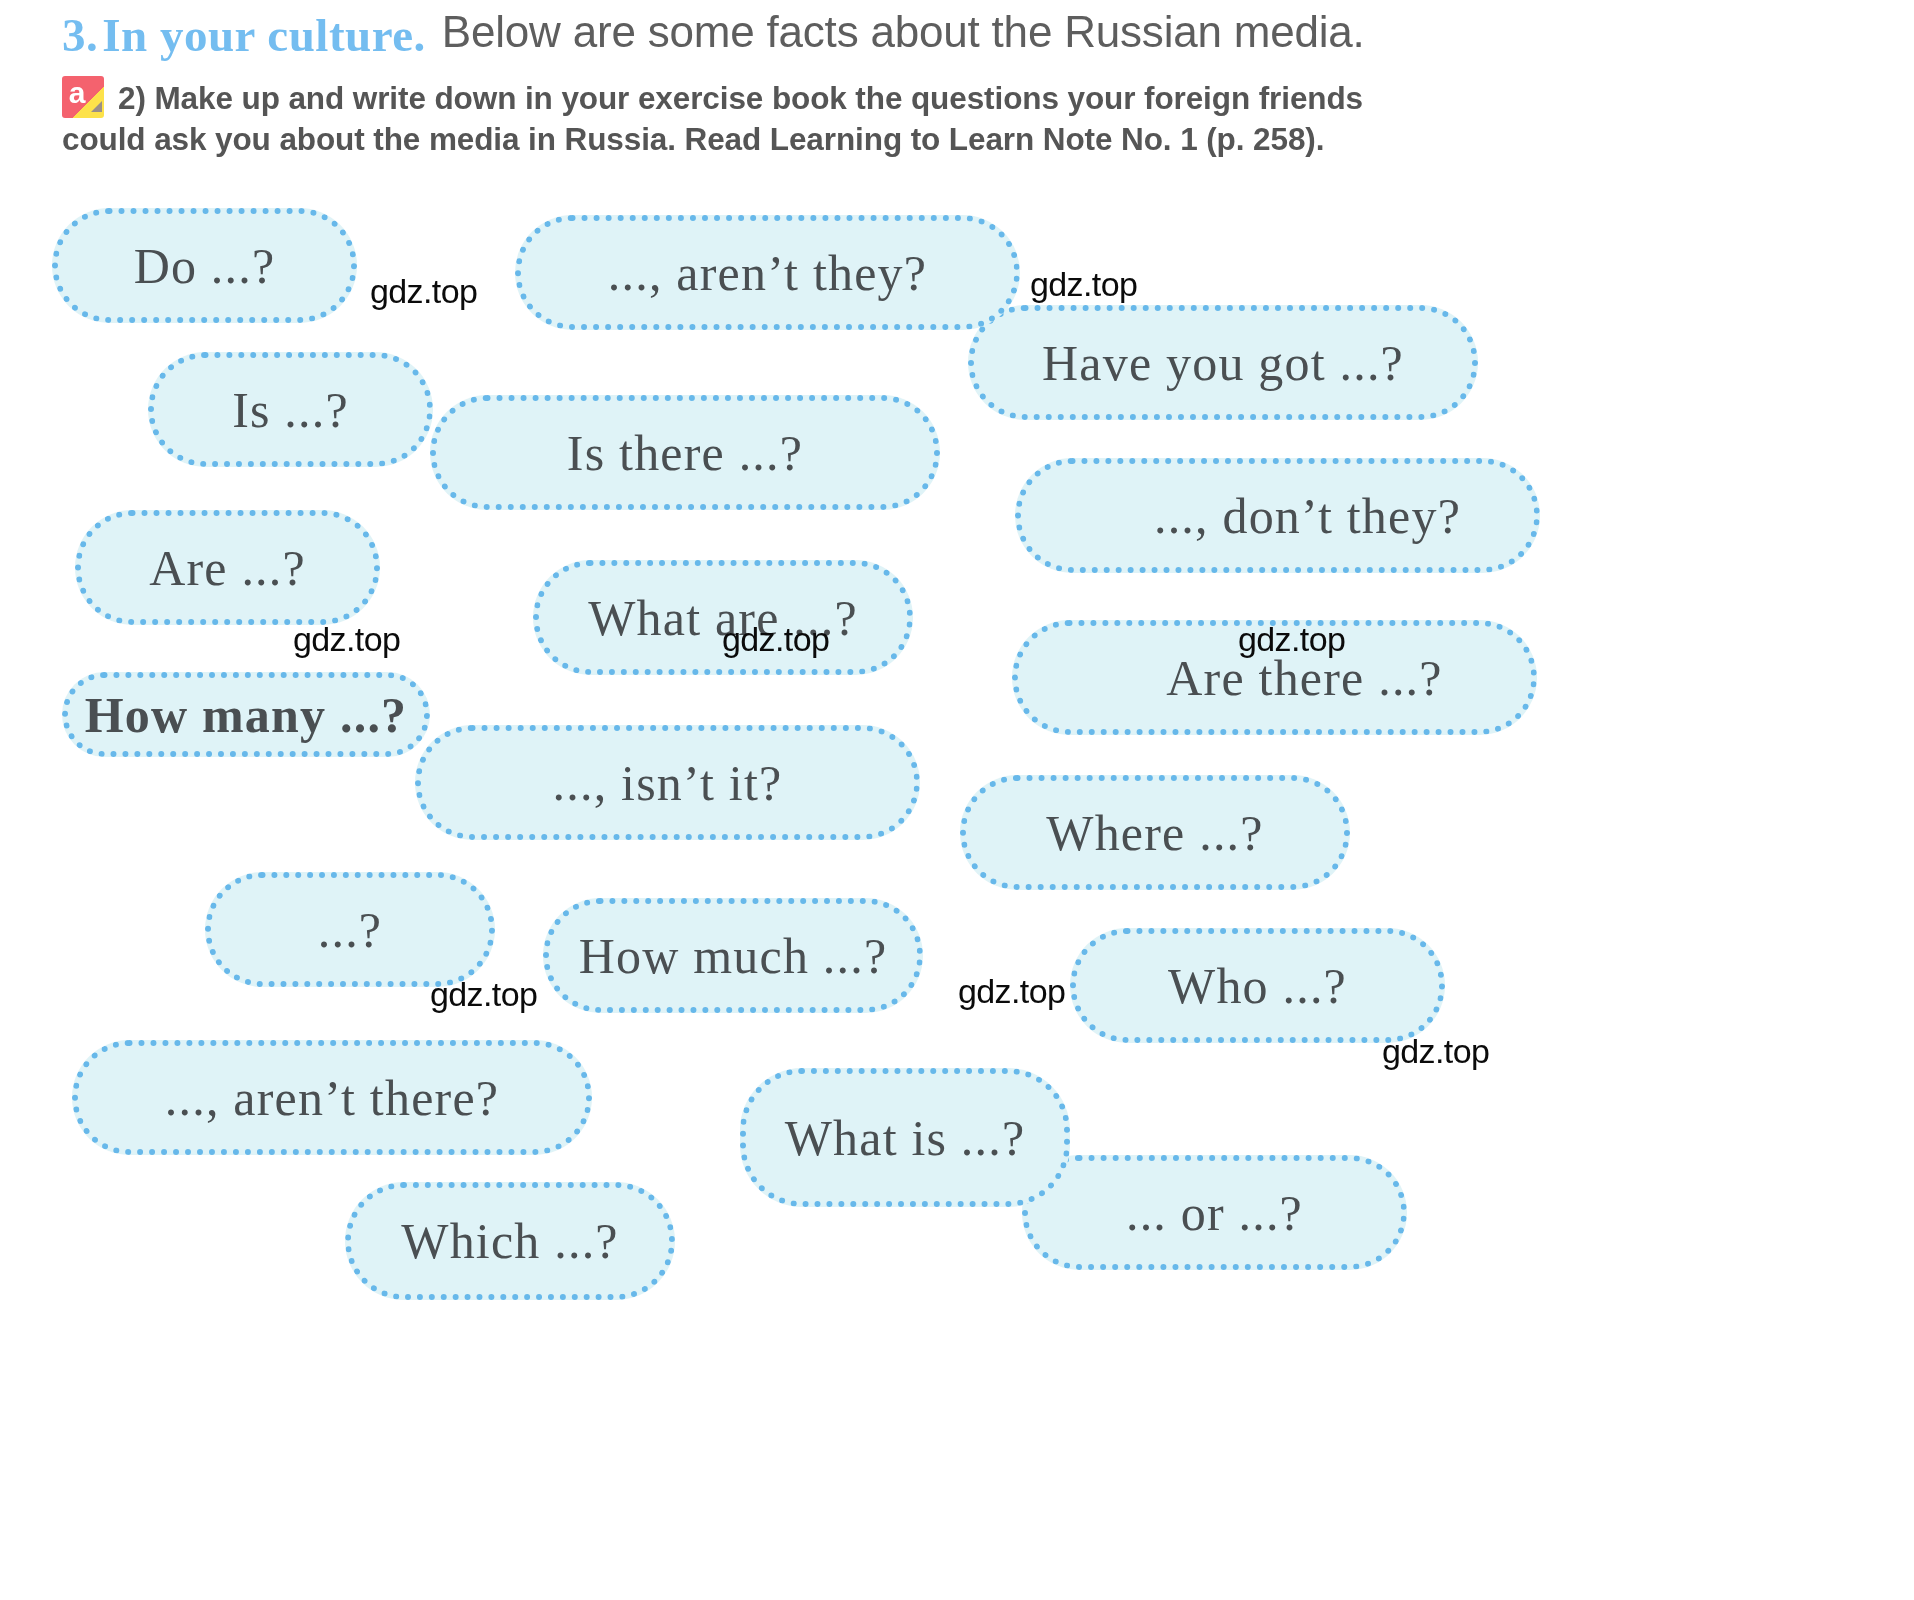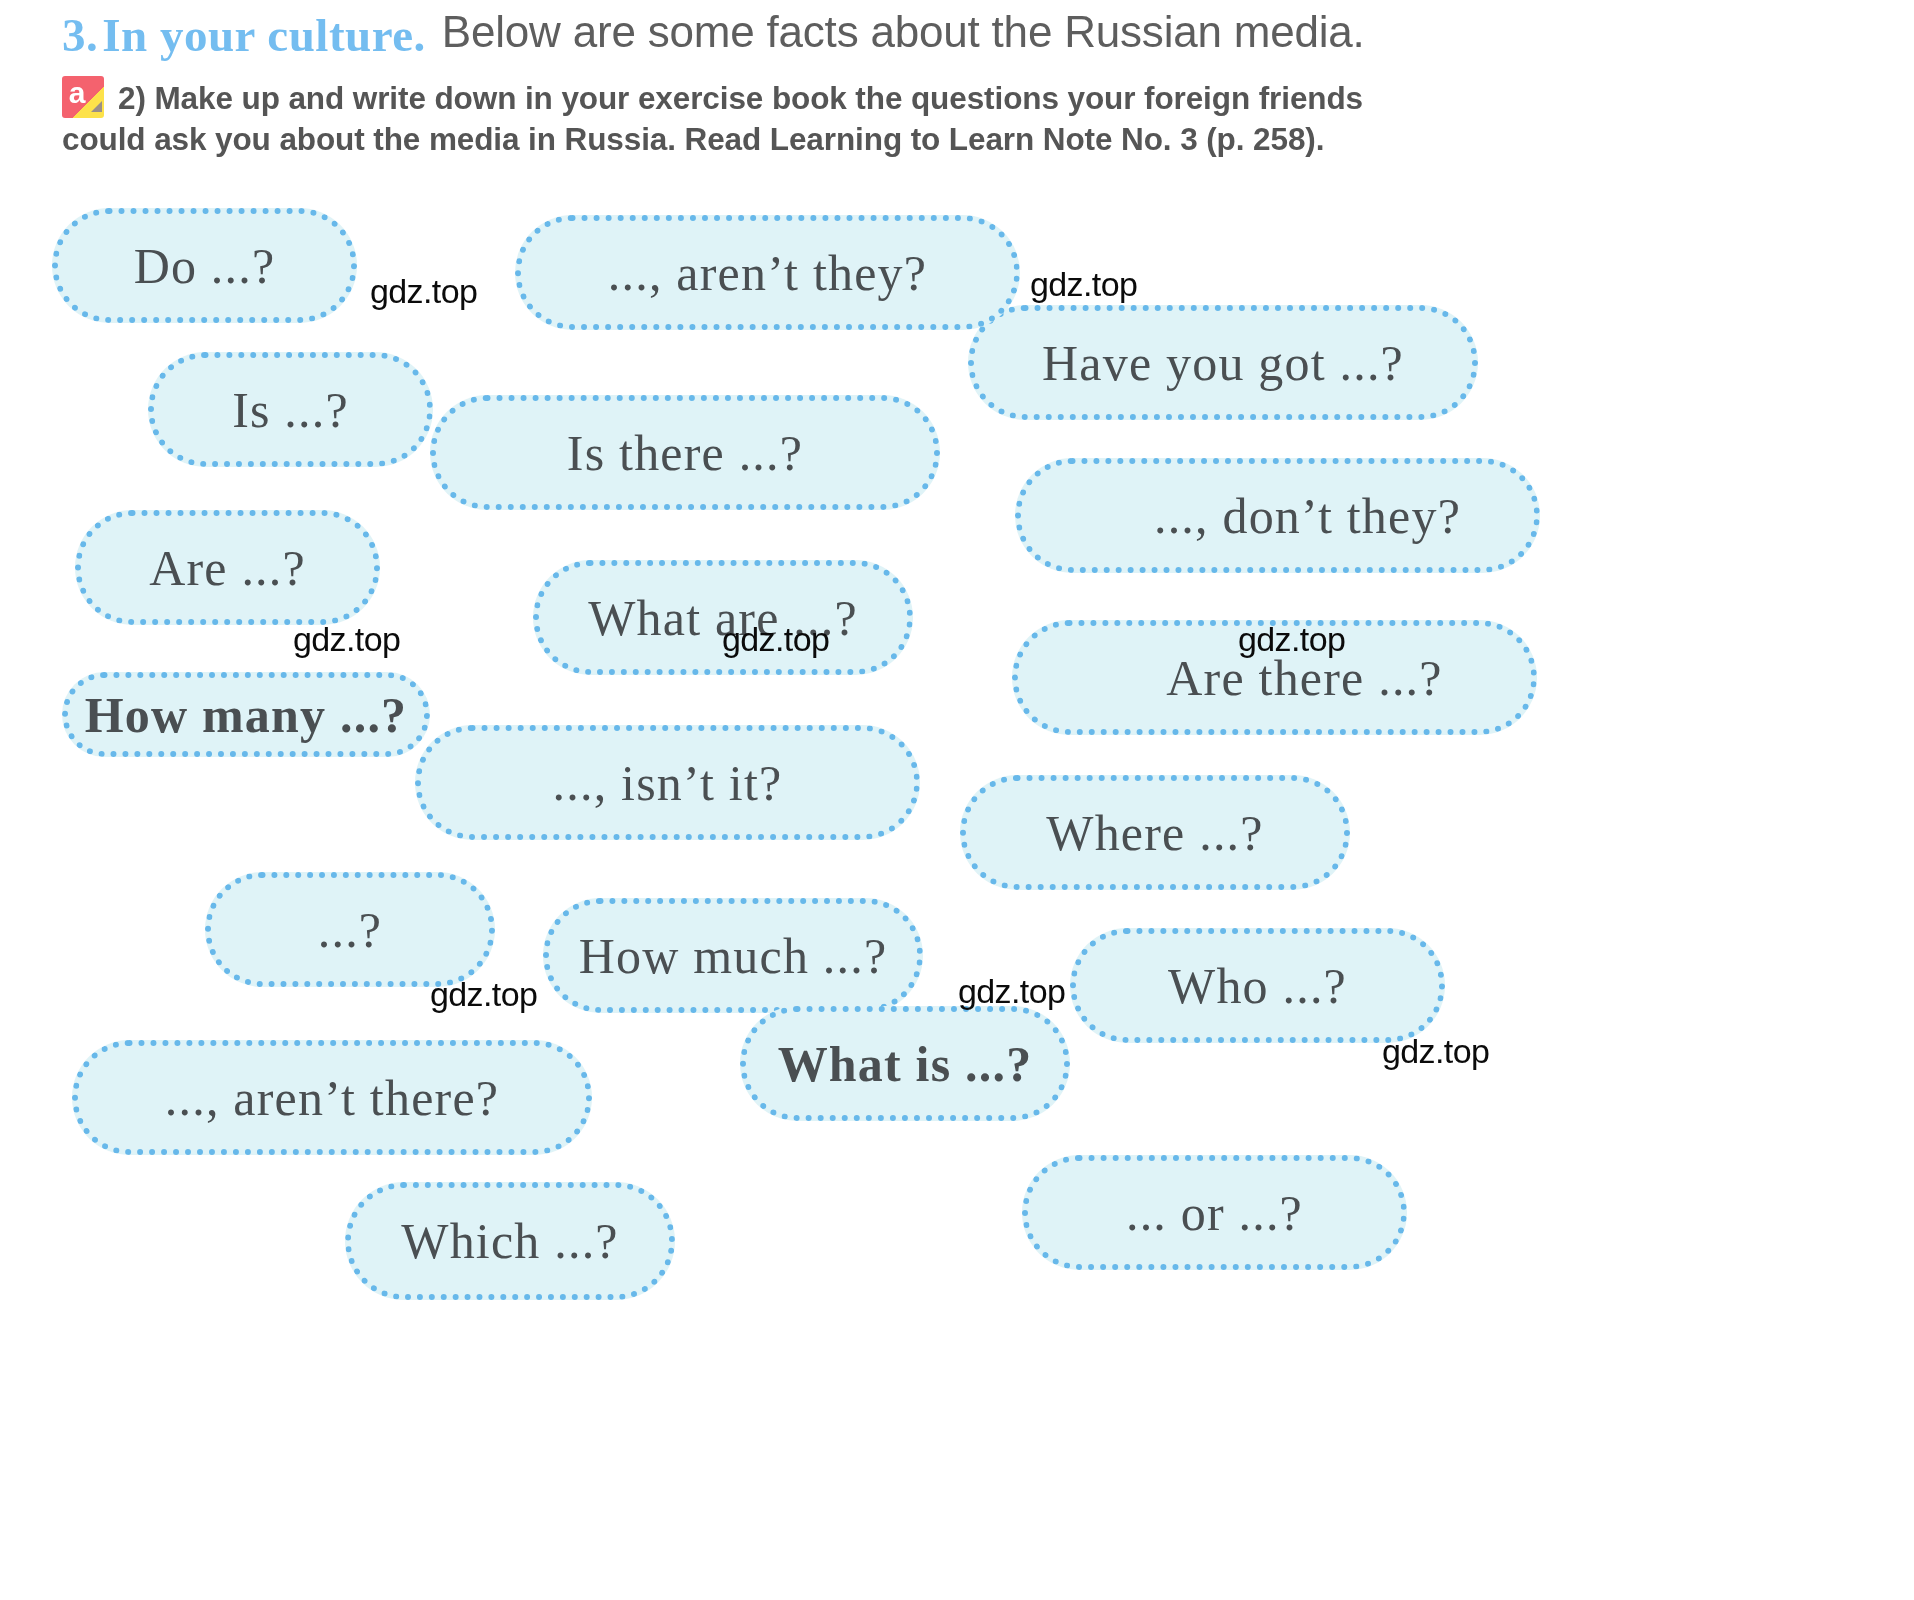--- a/index.html
+++ b/index.html
@@ -156,21 +156,21 @@
     <span id="title-main">In your culture.</span>
     <span id="title-sub">Below are some facts about the Russian media.</span>
   </div>
 
   <div id="instr-icon">
     <span class="glyph">a</span>
     <span class="wedge"></span>
   </div>
 
   <div id="instr-text">2) Make up and write down in your exercise book the questions your foreign friends</div>
-  <div id="instr-line2">could ask you about the media in Russia. Read Learning to Learn Note No. 3 (p. 258).</div>
+  <div id="instr-line2">could ask you about the media in Russia. Read Learning to Learn Note No. 1 (p. 258).</div>
 </div>
 
 <div id="bubble-field">
 
   <div class="bubble" style="left:52px; top:208px; width:305px; height:115px; z-index:5;">
     <span class="label">Do ...?</span>
   </div>
 
   <div class="bubble" style="left:515px; top:215px; width:505px; height:115px; z-index:6;">
     <span class="label">..., aren’t they?</span>
@@ -225,21 +225,21 @@
   </div>
 
   <div class="bubble" style="left:1070px; top:928px; width:375px; height:115px; z-index:5;">
     <span class="label">Who ...?</span>
   </div>
 
   <div class="bubble" style="left:72px; top:1040px; width:520px; height:115px; z-index:5;">
     <span class="label">..., aren’t there?</span>
   </div>
 
-  <div class="bubble" style="left:740px; top:1006px; width:330px; height:115px; z-index:6;font-weight:bold;">
+  <div class="bubble" style="left:740px; top:1068px; width:330px; height:139px; z-index:6;">
     <span class="label">What is ...?</span>
   </div>
 
   <div class="bubble" style="left:1022px; top:1155px; width:385px; height:115px; z-index:5;">
     <span class="label">... or ...?</span>
   </div>
 
   <div class="bubble" style="left:345px; top:1182px; width:330px; height:118px; z-index:5;">
     <span class="label">Which ...?</span>
   </div>

